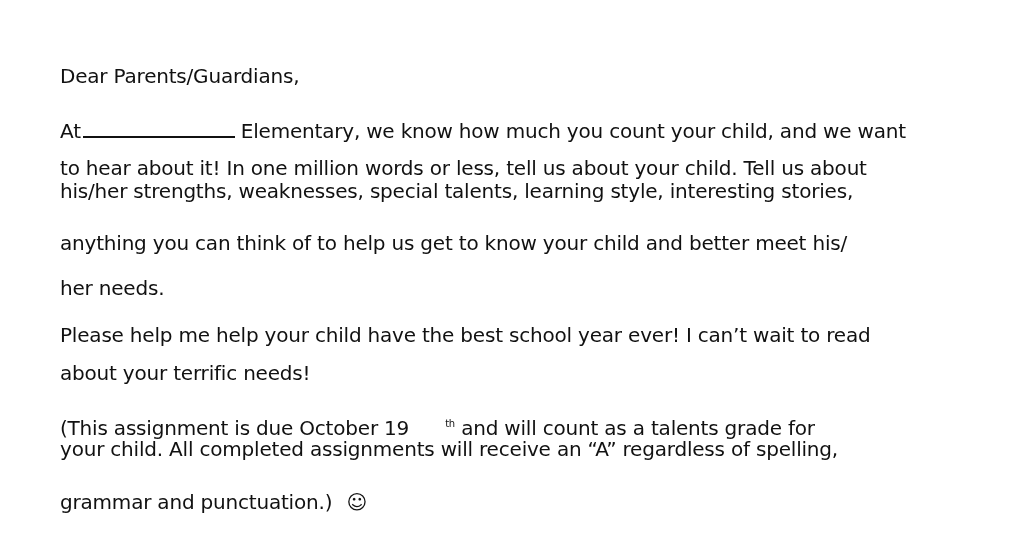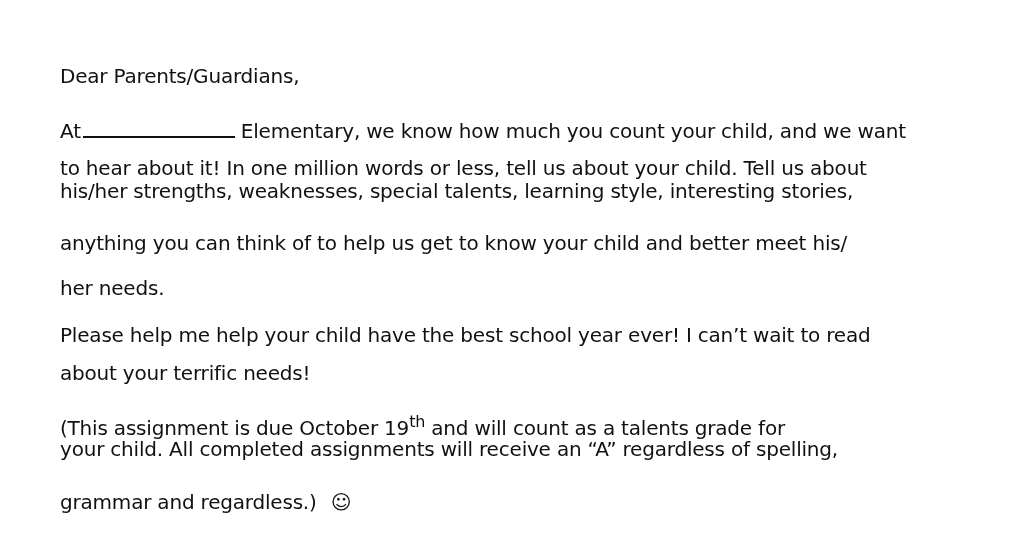--- a/index.html
+++ b/index.html
@@ -4,21 +4,21 @@
   <style>
     html, body { margin: 0; padding: 0; background: #ffffff; }
     body { width: 1024px; height: 538px; overflow: hidden; position: relative; }
     .doc {
       position: absolute; left: 60px; top: 0; width: 920px;
       font-family: "DejaVu Sans", sans-serif;
       font-size: 20px; color: #111111; letter-spacing: -0.2px;
     }
     .line { position: absolute; left: 0; white-space: nowrap; line-height: 24px; }
     .blank { display: inline-block; width: 152px; border-bottom: 2px solid #111; height: 18px; vertical-align: baseline; margin: 0 6px 0 2px; }
-    sup { font-size: 16px; vertical-align: 8px; line-height: 0; }
+    sup { font-size: 10px; vertical-align: 8px; line-height: 0; margin-left: 36px; }
   </style>
 </head>
 <body>
 
 <div class="doc">
   <div class="line" style="top:64px">Dear Parents/Guardians,</div>
 
   <div>
     <div class="line" style="top:118px">
       <span>At</span><span class="blank"></span><span>Elementary, we know how much you count your child, and we want</span>
@@ -33,17 +33,17 @@
     <div class="line" style="top:323px">Please help me help your child have the best school year ever! I can’t wait to read</div>
     <div class="line" style="top:361px">about your terrific needs!</div>
   </div>
 
   <div>
     <div class="line" style="top:416px">
       <span>(This assignment is due October 19</span><sup>th</sup><span> and will count as a talents grade for</span>
     </div>
     <div class="line" style="top:437px">your child. All completed assignments will receive an “A” regardless of spelling,</div>
     <div class="line" style="top:490px">
-      <span>grammar and regardless.)</span>
+      <span>grammar and punctuation.)</span>
       <span style="margin-left:8px">☺</span>
     </div>
   </div>
 </div>
 
 </body></html>

